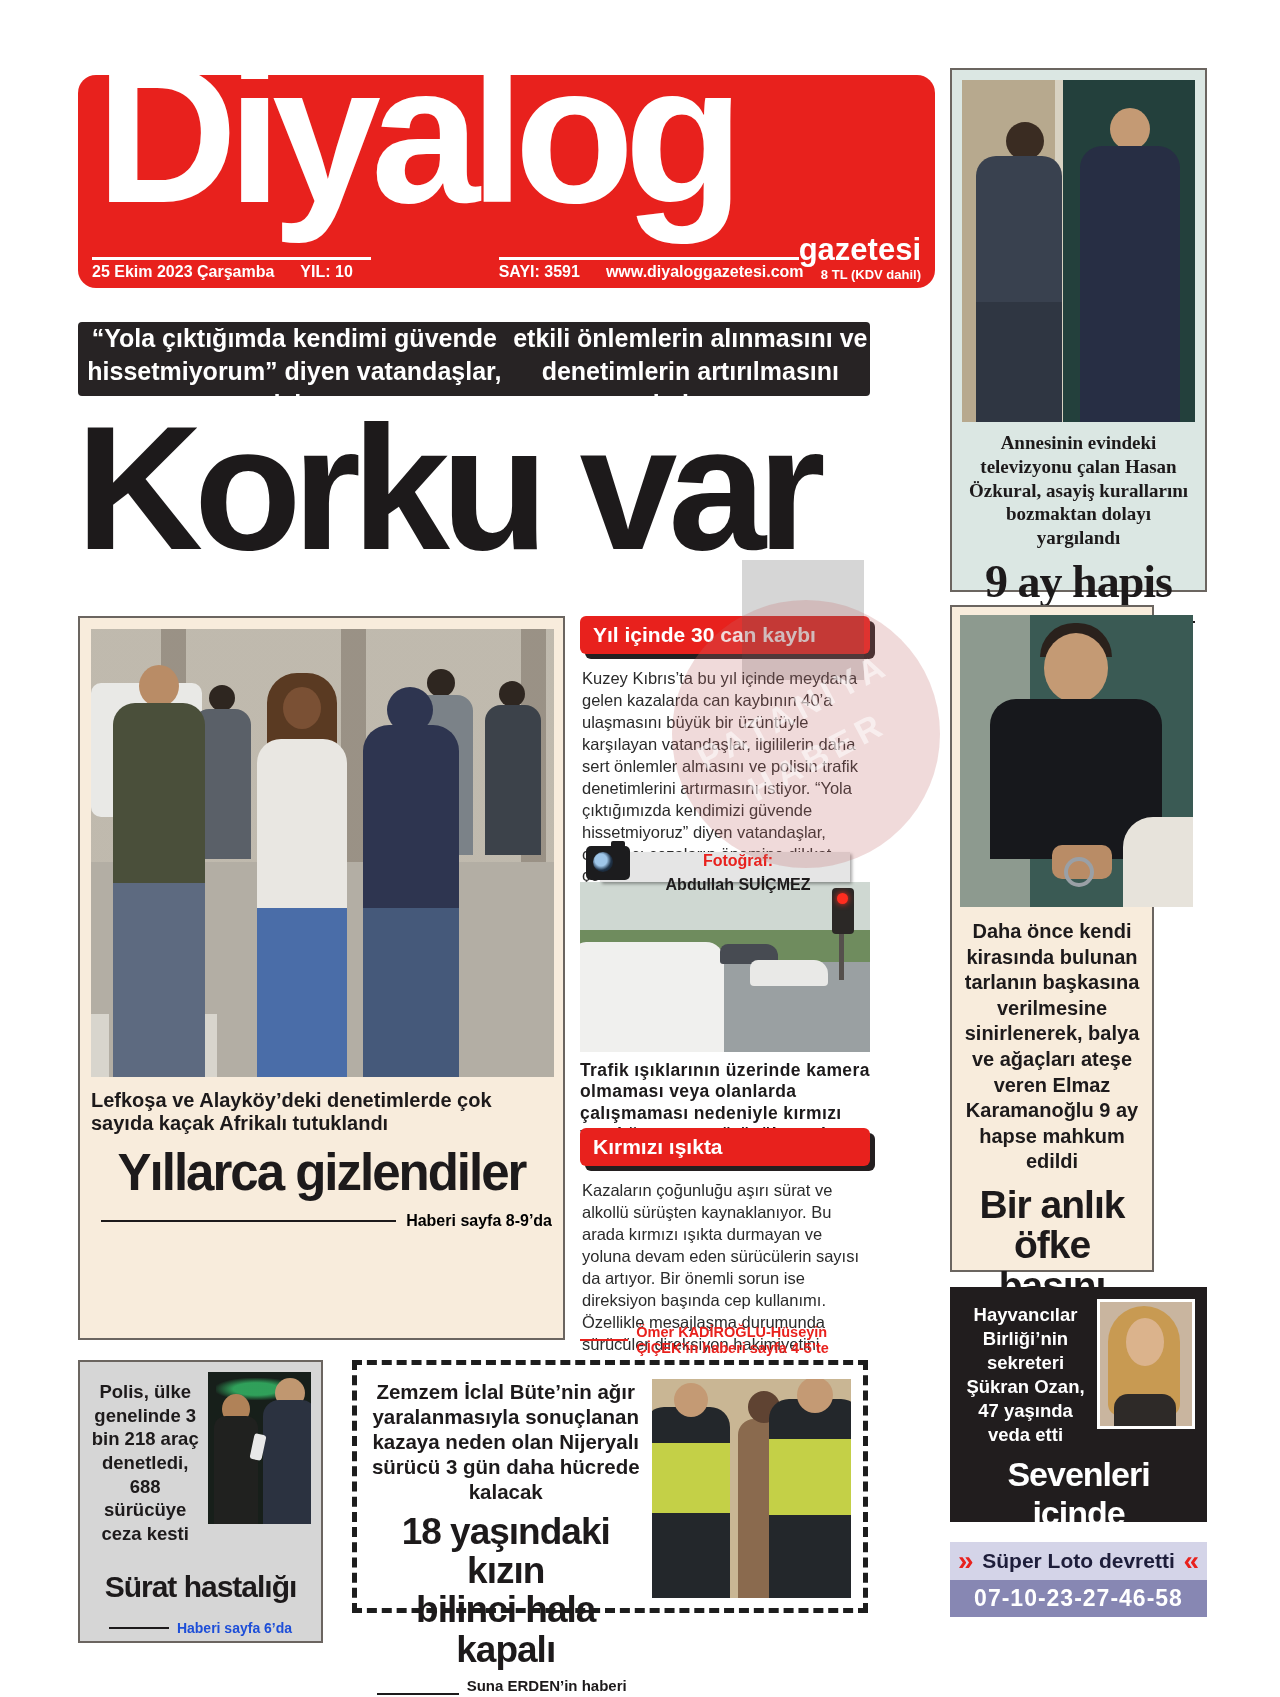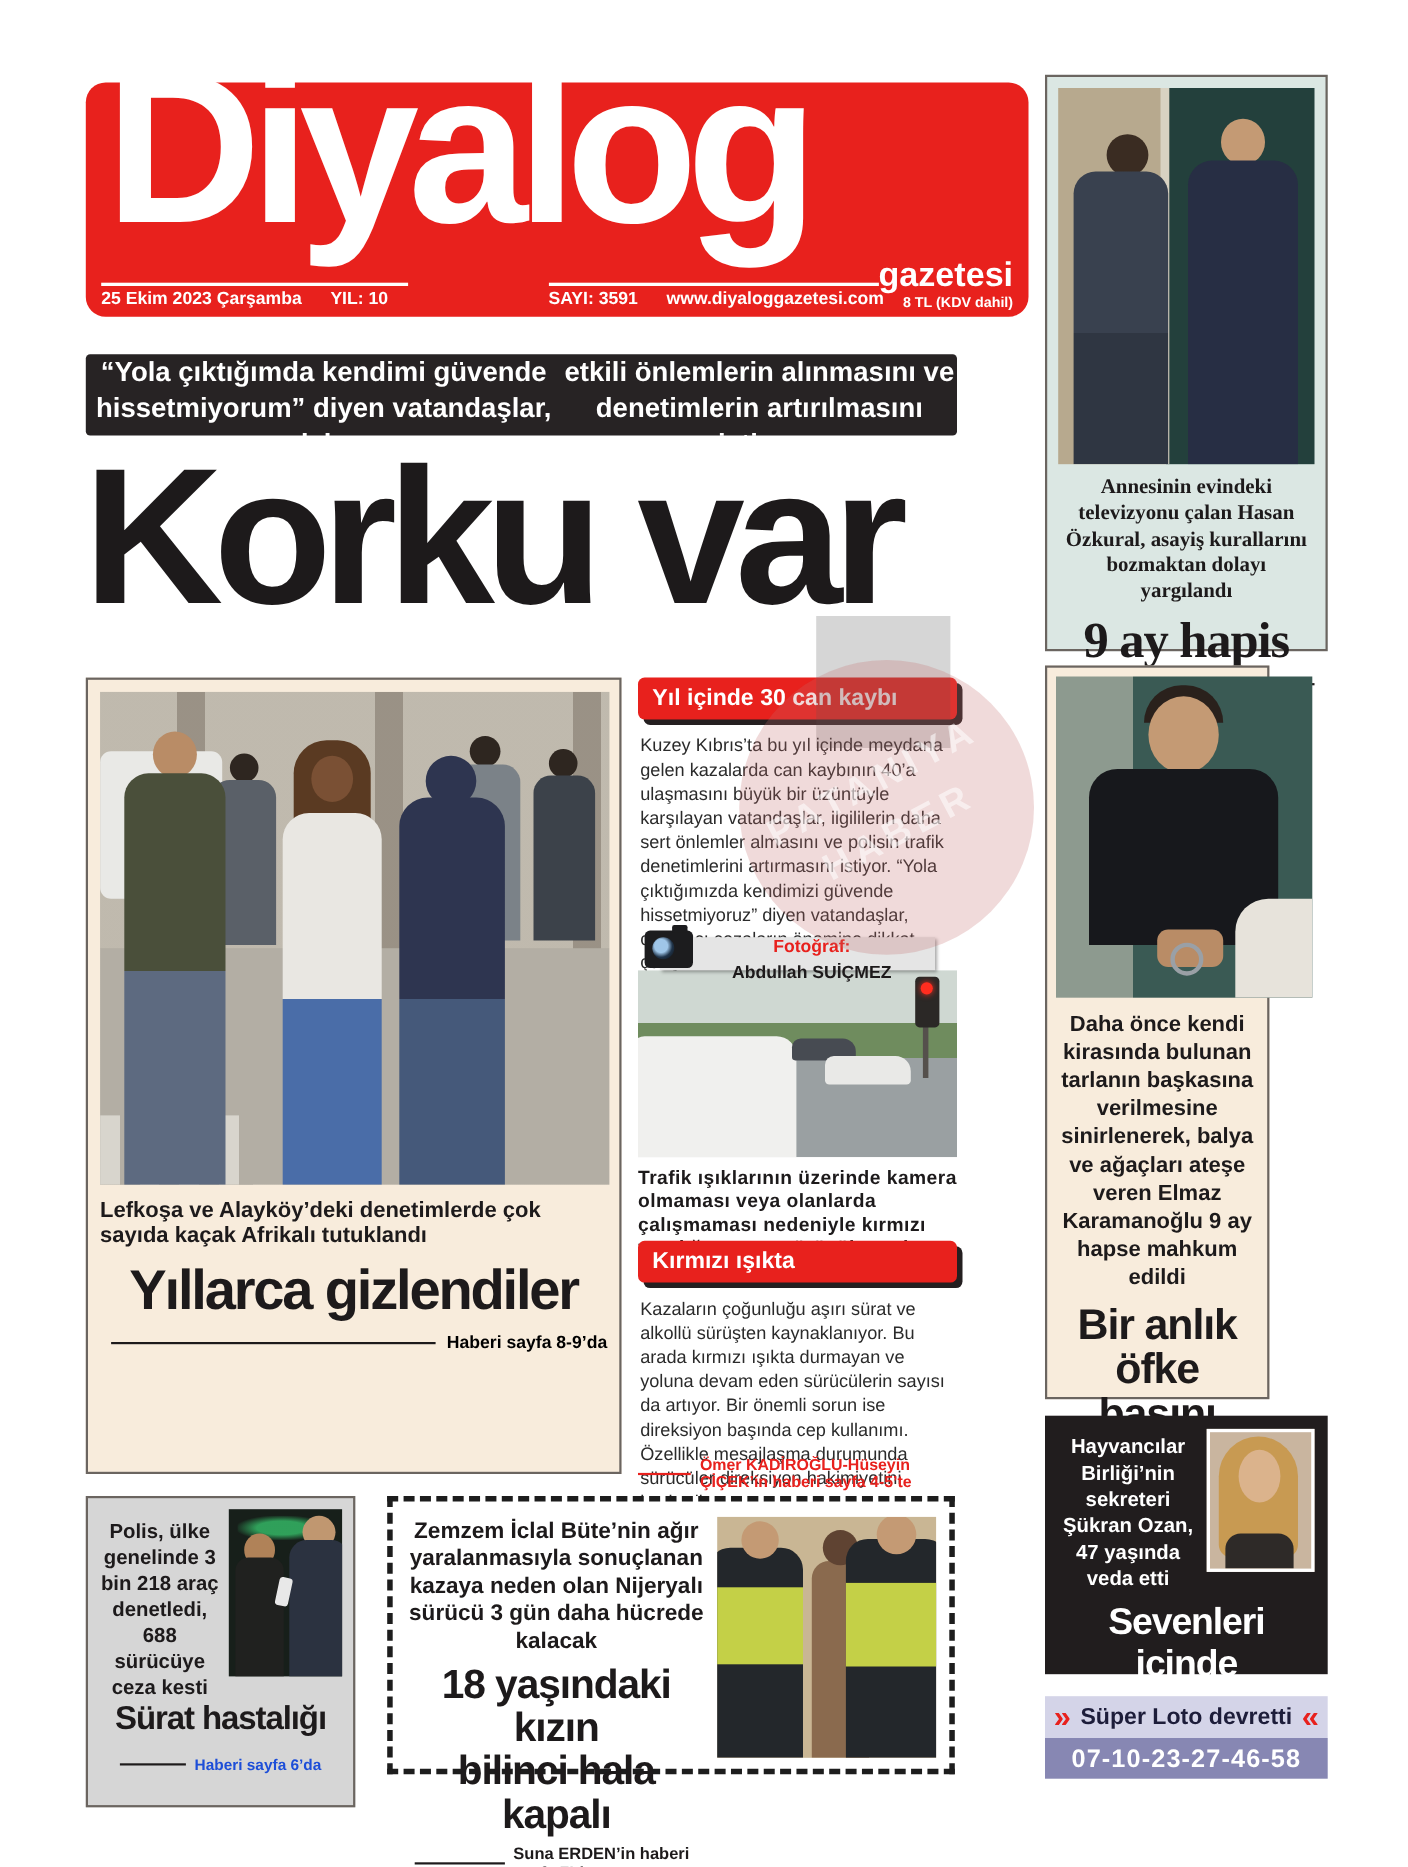--- a/index.html
+++ b/index.html
@@ -80,21 +80,21 @@
 
   
   #box-ofke{left:950px;top:605px;width:204px;height:667px;padding:8px;}
   #box-ofke .deck{font-size:20px;line-height:1.28;margin-top:12px;}
   #box-ofke .bighead{font-size:39px;line-height:1.04;margin-top:10px;}
 
   
   #box-surat{left:78px;top:1360px;width:245px;height:283px;background:#d6d6d6;border:2px solid:#6b6560;border:2px solid #6b6560;padding:10px;}
   #surat-row{display:flex;gap:8px;}
   #surat-deck{width:112px;font-weight:700;font-size:18.5px;line-height:1.28;text-align:center;color:#1d1a1b;margin-top:8px;}
-  #surat-headline{font-weight:700;font-size:30px;text-align:center;color:#1d1a1b;margin-top:0;letter-spacing:-1px;}
+  #surat-headline{font-weight:700;font-size:30px;text-align:center;color:#1d1a1b;margin-top:24px;letter-spacing:-1px;}
   #surat-ref{margin-top:16px;justify-content:center;}
   #surat-ref .line{max-width:60px;}
 
   
   #box-bilinc{left:352px;top:1360px;width:516px;height:253px;background:#fff;border:5px dashed #1d1d1d;padding:14px 12px;}
   #bilinc-row{display:flex;gap:10px;}
   #bilinc-left{width:292px;}
   #bilinc-deck{font-weight:700;font-size:20.5px;line-height:1.22;text-align:center;color:#1d1a1b;}
   #bilinc-headline{font-weight:700;font-size:37px;line-height:1.06;text-align:center;letter-spacing:-1px;color:#1d1a1b;margin-top:8px;}
   #bilinc-byline{display:flex;align-items:center;gap:8px;margin-top:8px;font-weight:700;font-size:15px;color:#1d1a1b;}

